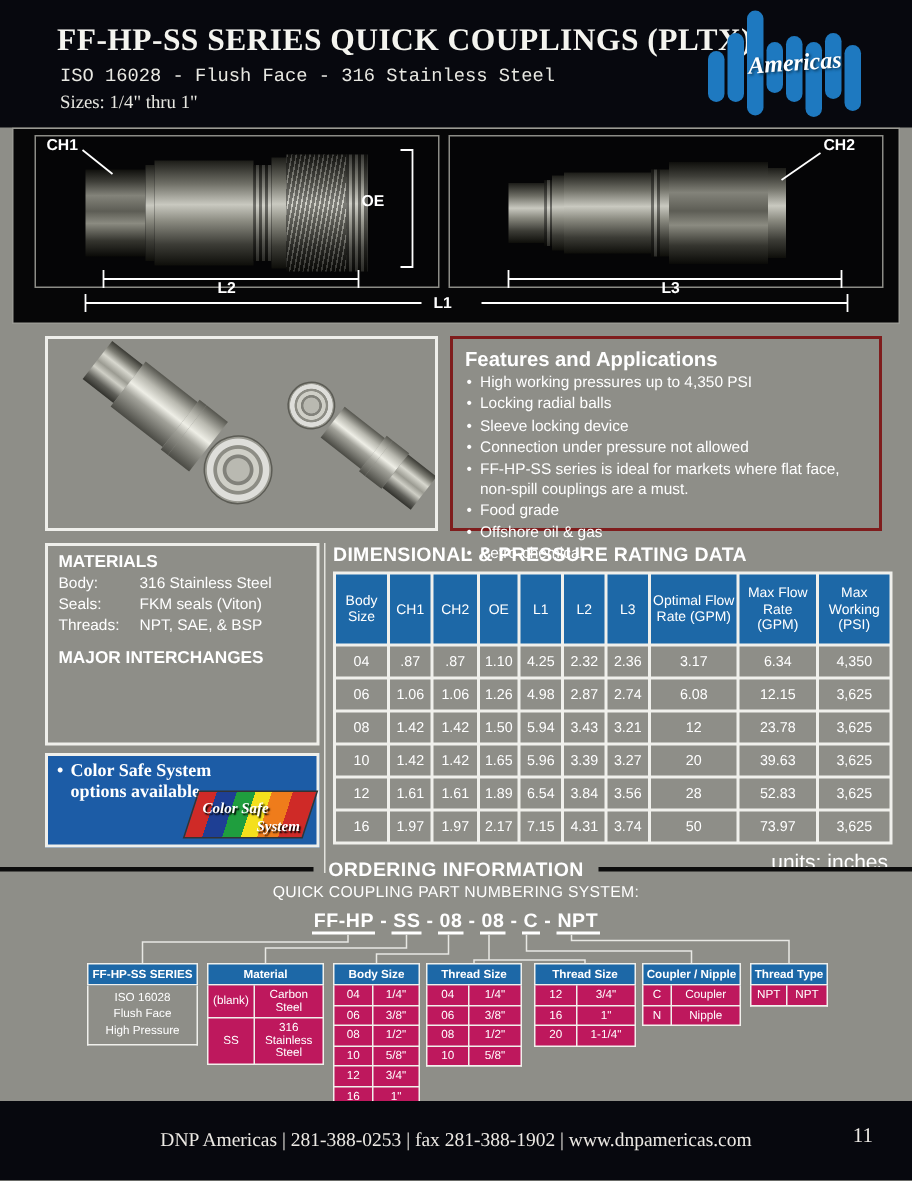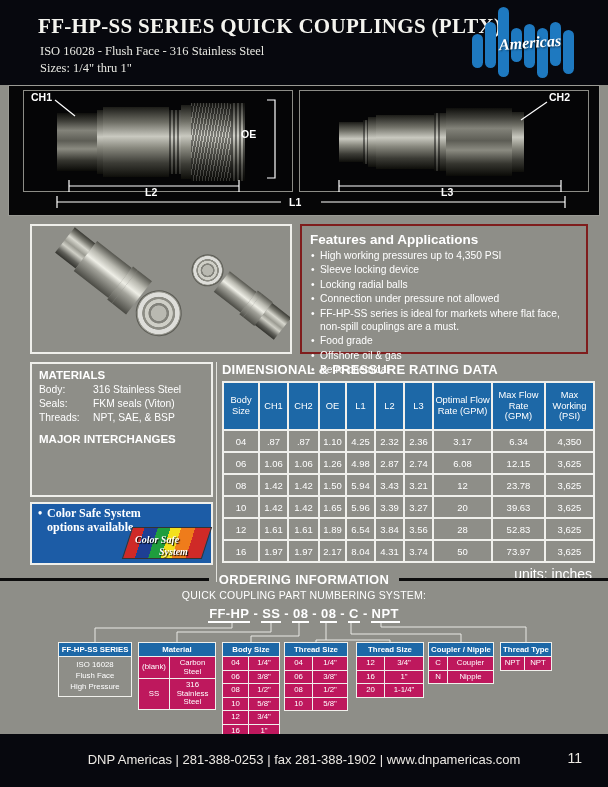--- a/index.html
+++ b/index.html
@@ -3,21 +3,21 @@
 <meta charset="utf-8">
 <style>
   * { margin:0; padding:0; box-sizing:border-box; }
   html,body { width:608px; }
   body { font-family:"Liberation Sans", sans-serif; background:#8e8e88; }
   .page { position:relative; width:608px; height:787px; background:#8e8e88; overflow:hidden; }
 
   
   .hdr { position:absolute; top:0; left:0; width:608px; height:85px; background:#07080e; }
   .hdr-title { position:absolute; left:38px; top:14px; color:#f4f4ef; font-family:"Liberation Serif", serif; font-weight:bold; font-size:21px; letter-spacing:.3px; }
-  .hdr-sub1 { position:absolute; left:40px; top:44px; color:#e8e8e2; font-family:Liberation Serif, serif; font-size:12.5px; }
+  .hdr-sub1 { position:absolute; left:40px; top:44px; color:#e8e8e2; font-family:Liberation Mono, monospace; font-size:12.5px; }
   .hdr-sub2 { position:absolute; left:40px; top:61px; color:#e8e8e2; font-family:"Liberation Serif", serif; font-size:12.5px; }
   .logo { position:absolute; right:18px; top:4px; width:120px; height:78px; }
   .logo .bar { position:absolute; width:11px; border-radius:6px; background:#1e79c0; }
   .logo-script { position:absolute; left:0px; top:30px; width:120px; text-align:center; color:#fff;
     font-family:"Liberation Serif", serif; font-style:italic; font-weight:bold; font-size:16px;
     transform:rotate(-4deg); text-shadow:1px 1px 2px #07304d; }
 
   
   .band { position:absolute; left:8px; top:85px; width:592px; height:131px; background:#060607; border:1px solid #9a9a94; }
   .ppanel { position:absolute; top:4px; height:102px; border:1px solid #8c8c86; background:#050506; }
@@ -64,21 +64,21 @@
   .keynote-box { position:absolute; left:30px; top:502px; width:183px; height:63px; border:2px solid #efefeb; background:#1c5ca6; color:#fff; padding:3px 6px; font-family:"Liberation Serif", serif; }
   .kn-title { font-size:13px; font-weight:bold; }
   .kn-bullet { font-size:12px; font-weight:bold; width:130px; line-height:1.15; padding-left:9px; position:relative; }
   .kn-bullet::before { content:"•"; position:absolute; left:0; }
   .cs-logo { position:absolute; right:4px; bottom:4px; width:80px; height:32px; transform:skewX(-18deg);
       background:linear-gradient(90deg,#cf2a27 0 15%,#1e3f94 15% 32%,#1f9e3e 32% 48%,#f4e01c 48% 62%,#ef7c1b 62% 80%,#cf2a27 80% 100%);
       border:1px solid #333; overflow:hidden; }
   .cs-text { position:absolute; right:2px; bottom:2px; width:84px; height:32px; color:#fff; font-style:italic; font-weight:bold;
       font-family:"Liberation Serif", serif; font-size:10px; line-height:1; text-shadow:1px 1px 1px #000; pointer-events:none; }
   .cs-text .t1 { position:absolute; left:10px; top:6px; }
-  .cs-text .t2 { position:absolute; left:34px; top:18px; }
+  .cs-text .t2 { position:absolute; left:46px; top:18px; }
 
   
   .dim-section { position:absolute; left:216px; top:362px; width:384px; border-left:1px solid #e3e3de; padding-left:5px; }
   .dim-title { color:#fff; font-size:13px; font-weight:bold; letter-spacing:.2px; margin-bottom:4px; }
   .dimgrid { display:grid; grid-template-columns:34px 27px 29px 25px 27px 27px 27px 57px 51px 47px;
       grid-template-rows:46px; grid-auto-rows:20px; gap:2px; background:#f0f0ec; padding:2px; width:fit-content; }
   .dimgrid .th { background:#1d68a7; color:#fff; font-size:9.3px; line-height:1.15; display:flex; align-items:center; justify-content:center; text-align:center; padding:1px; }
   .dimgrid .td { background:#8e8e88; color:#fff; font-size:9.5px; display:flex; align-items:center; justify-content:center; }
   .units-note { color:#fff; font-size:14px; text-align:right; padding-right:6px; margin-top:3px; width:376px; }
 
@@ -93,21 +93,21 @@
   .pn-sep { padding:0 3px; }
   .conn { display:block; margin-top:2px; }
 
   .obox { position:absolute; top:70px;border-radius:18px; }
   .obox-h { background:#1d68a7; border:1px solid #f0f0ec; color:#fff; font-size:7.8px; font-weight:bold; text-align:center; padding:2px 1px; }
   .ogrid { display:grid; gap:1px; background:#f0f0ec; border:1px solid #f0f0ec; border-top:none; }
   .ogrid .oc { background:#be185d; color:#fff; font-size:7.8px; text-align:center; padding:2px 1px; display:flex; align-items:center; justify-content:center; line-height:1.1; }
   .obody { background:#8e8e88; border:1px solid #f0f0ec; border-top:none; color:#fff; font-size:7.8px; text-align:center; padding:3px 1px; line-height:1.4; }
 
   
-  .ftr { position:absolute; left:0; top:734px; width:608px; height:53px; background:#07080e; color:#ece9e4; font-family:Liberation Sans, sans-serif; }
+  .ftr { position:absolute; left:0; top:734px; width:608px; height:53px; background:#07080e; color:#ece9e4; font-family:Liberation Serif, serif; }
   .ftr-contact { position:absolute; left:0; width:608px; top:18px; text-align:center; font-size:13px; }
   .ftr-page { position:absolute; right:26px; top:16px; font-size:14px; }
 </style>
 </head>
 <body>
 
 <div class="page">
 
   <div class="hdr">
     <div class="hdr-title">FF-HP-SS SERIES QUICK COUPLINGS (PLTX)</div>
@@ -182,22 +182,22 @@
       <div class="bmt" style="width:14px;height:30px;"></div>
       <div class="bhex" style="width:24px;height:28px;"></div>
     </div>
   </div>
 
   <div class="features-box">
     <div class="features-title">Features and Applications</div>
     <ul class="features-list">
 
     <li>High working pressures up to 4,350 PSI</li>
+        <li>Locking radial balls</li>
         <li>Sleeve locking device</li>
-        <li>Locking radial balls</li>
         <li>Connection under pressure not allowed</li>
         <li>FF-HP-SS series is ideal for markets where flat face, non-spill couplings are a must.</li>
         <li>Food grade</li>
         <li>Offshore oil &amp; gas</li>
         <li>Petro-chemical</li>
       </ul>
   </div>
 
   <div class="materials-box">
     <div class="mat-title">MATERIALS</div>
@@ -296,21 +296,21 @@
         <div class="td">3.84</div>
         <div class="td">3.56</div>
         <div class="td">28</div>
         <div class="td">52.83</div>
         <div class="td">3,625</div>
 
         <div class="td">16</div>
         <div class="td">1.97</div>
         <div class="td">1.97</div>
         <div class="td">2.17</div>
-        <div class="td">8.04</div>
+        <div class="td">7.15</div>
         <div class="td">4.31</div>
         <div class="td">3.74</div>
         <div class="td">50</div>
         <div class="td">73.97</div>
         <div class="td">3,625</div>
       </div>
     <div class="units-note">units: inches</div>
   </div>
 
   <div class="ordering">

